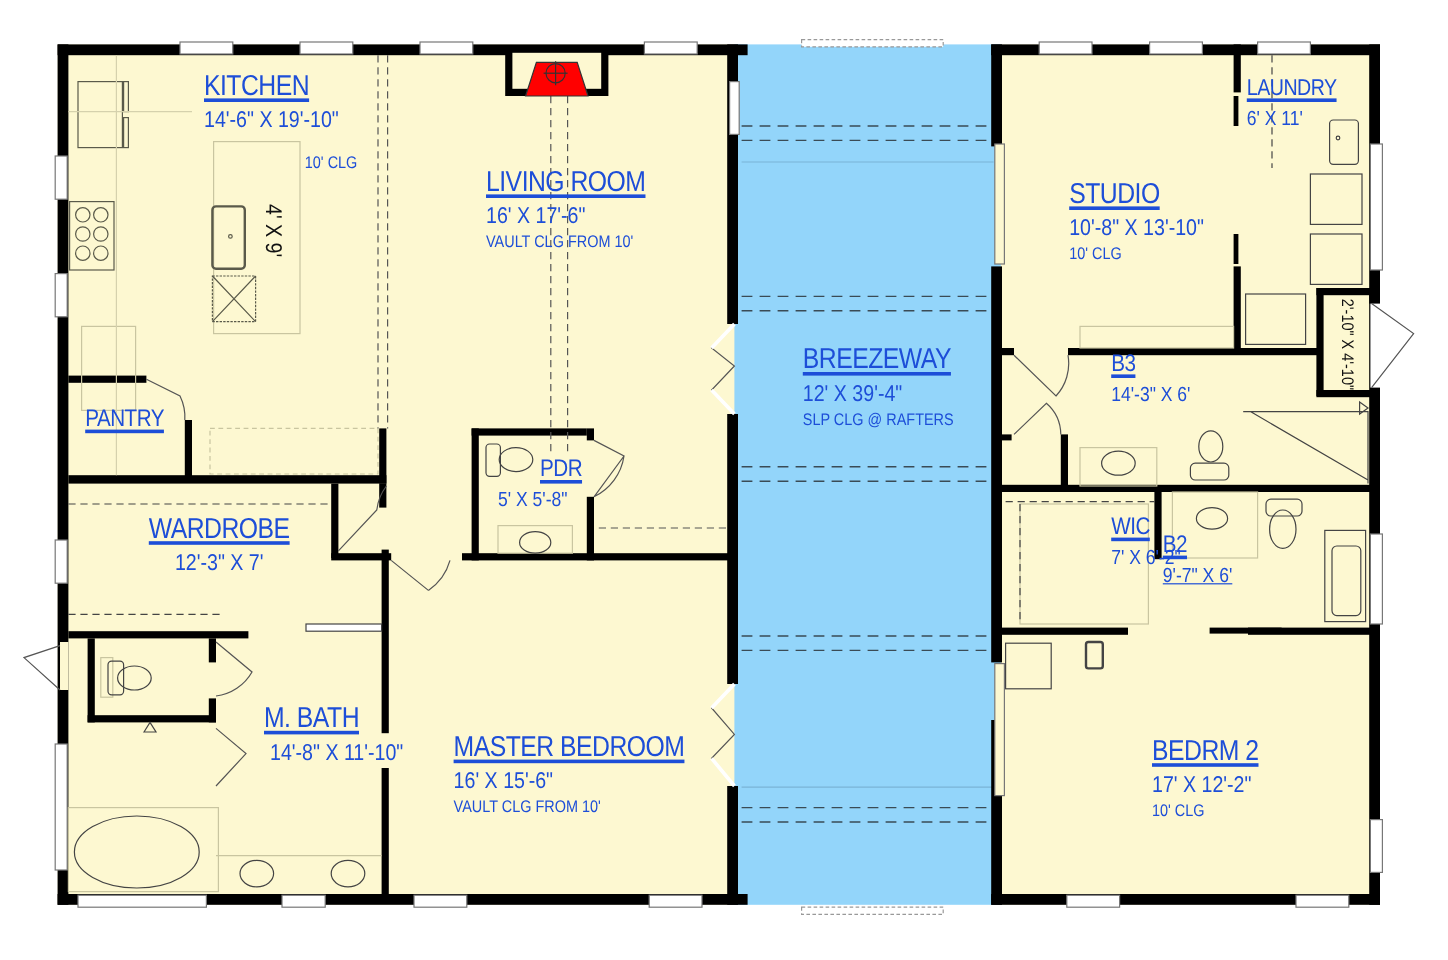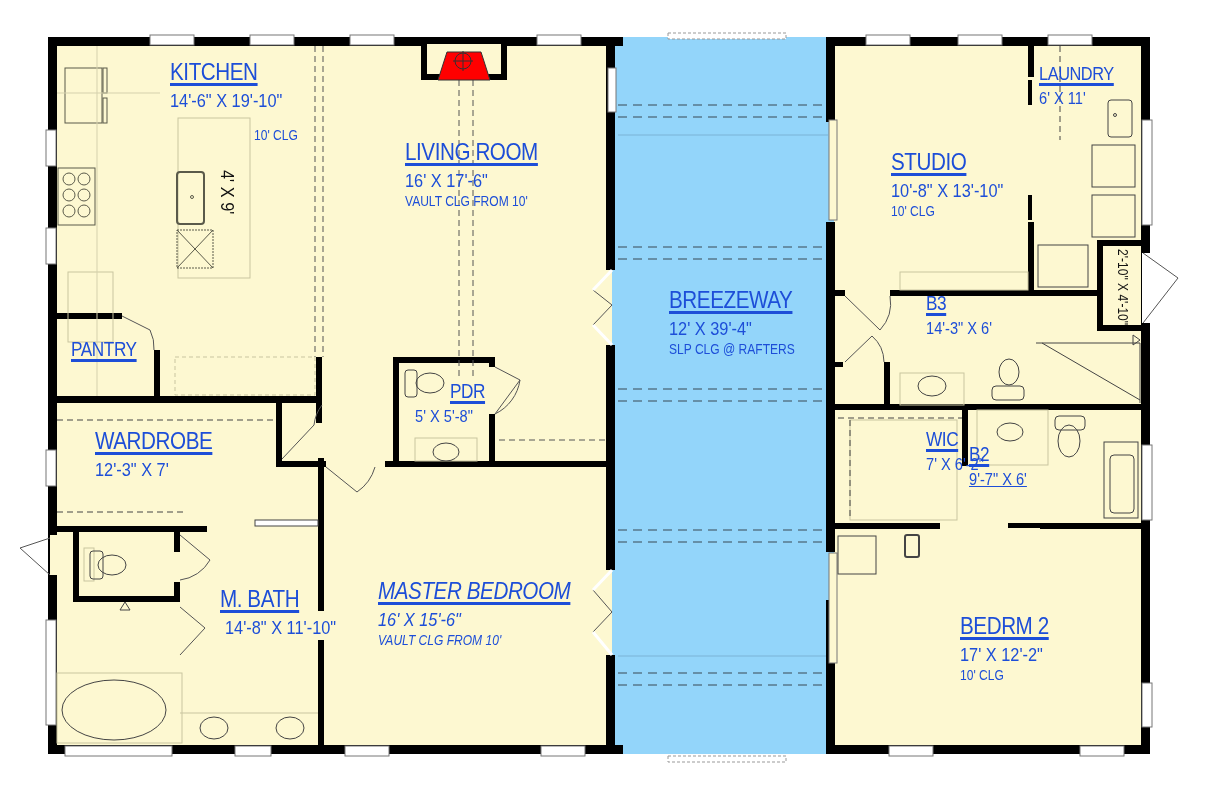--- a/index.html
+++ b/index.html
@@ -269,41 +269,41 @@
 
 <div class="room-label small" style="left:71px;top:338px;text-decoration:underline;">
   <span class="room-name">PANTRY</span>
 </div>
 
 <div class="room-label small" style="left:420px;top:380px;">
   <span class="room-name" style="margin-left:30px;">PDR</span>
   <span class="room-dim" style="margin-left:-5px;">5' X 5'-8"</span>
 </div>
 
-<div class="room-label" style="left:95px;top:427px;">
+<div class="room-label" style="left:124px;top:427px;text-align:center;">
   <span class="room-name">WARDROBE</span>
   <span class="room-dim">12'-3" X 7'</span>
 </div>
 
 <div class="room-label small" style="left:882px;top:428px;margin-left:44px;">
   <span class="room-name">WIC</span>
   <span class="room-dim">7' X 6'-2"</span>
 </div>
 
 <div class="room-label small" style="left:969px;top:443px;text-decoration:underline;">
   <span class="room-name">B2</span>
   <span class="room-dim">9'-7" X 6'</span>
 </div>
 
 <div class="room-label" style="left:220px;top:585px;">
   <span class="room-name">M. BATH</span>
   <span class="room-dim" style="margin-left:5px;">14'-8" X 11'-10"</span>
 </div>
 
-<div class="room-label" style="left:378px;top:577px;font-style:italic;">
+<div class="room-label" style="left:378px;top:609px;">
   <span class="room-name">MASTER BEDROOM</span>
   <span class="room-dim">16' X 15'-6"</span>
   <span class="room-note">VAULT CLG FROM 10'</span>
 </div>
 
 <div class="room-label" style="left:960px;top:612px;">
   <span class="room-name">BEDRM 2</span>
   <span class="room-dim">17' X 12'-2"</span>
   <span class="room-note">10' CLG</span>
 </div>

